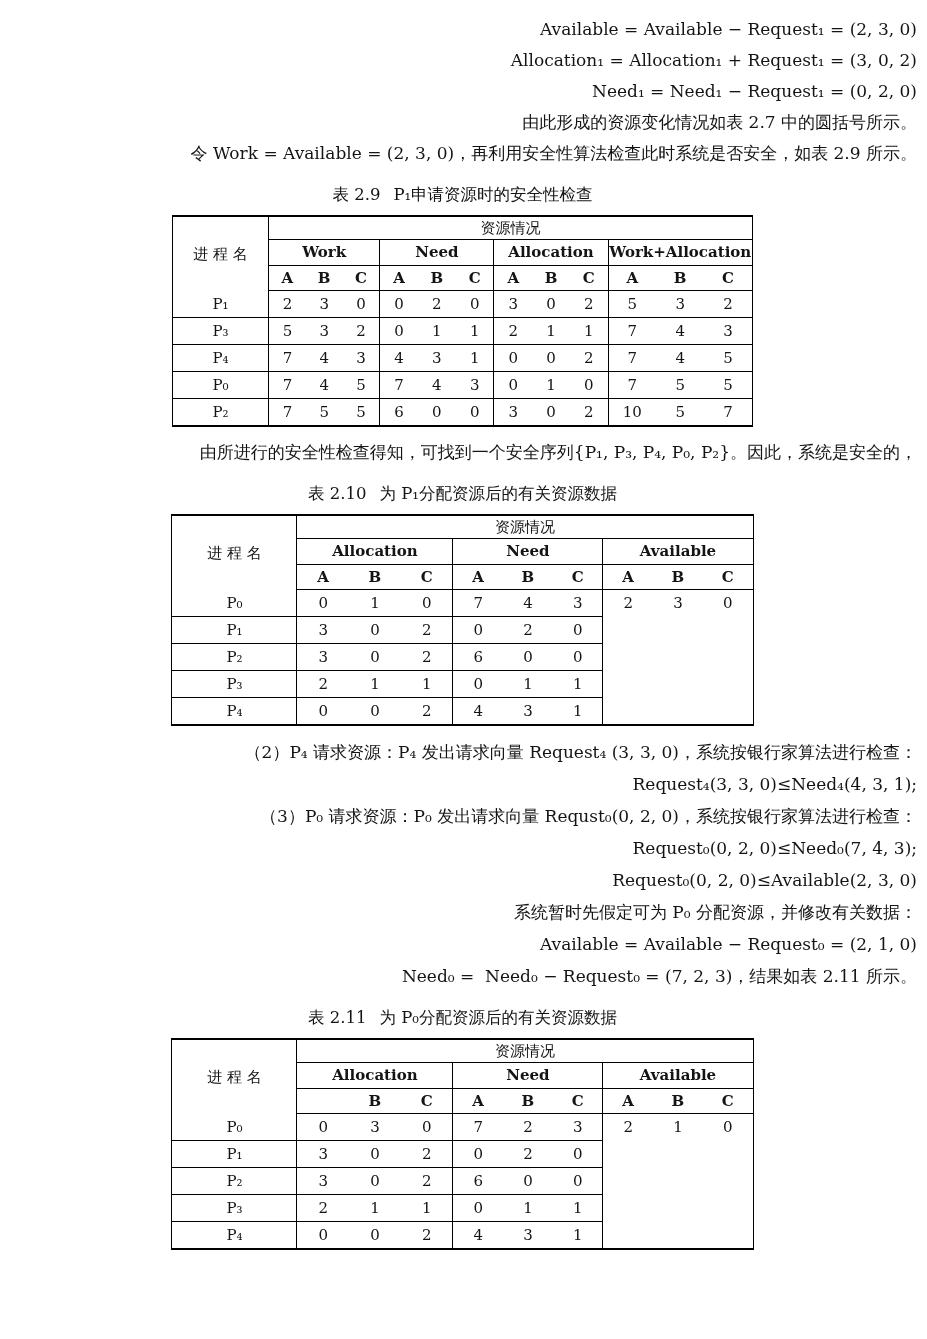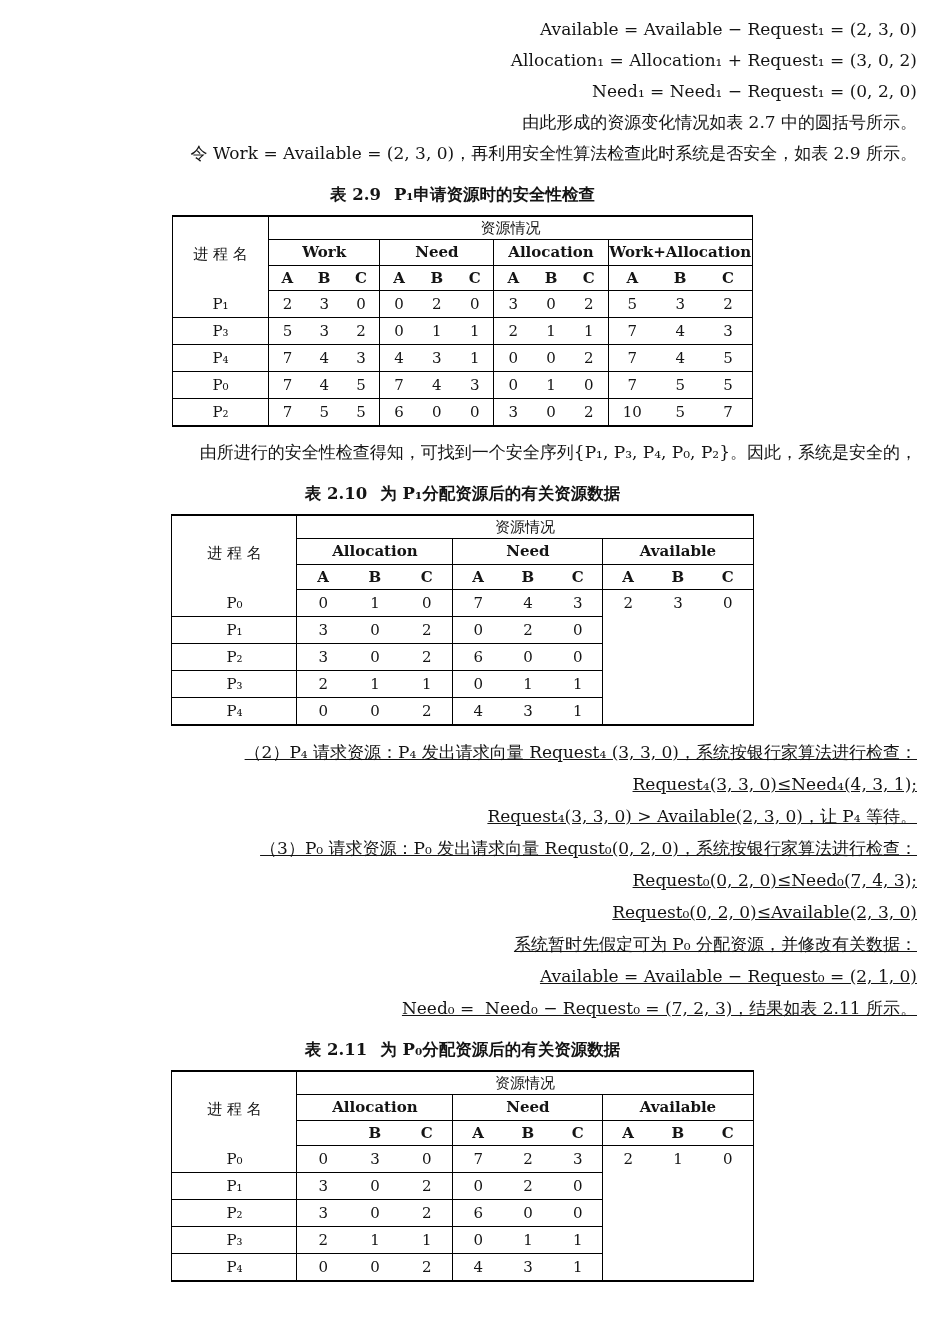--- a/index.html
+++ b/index.html
@@ -15,26 +15,26 @@
   p { margin: 0; }
   .line {
     font-size: 17px;
     line-height: 31px;
     margin-left: 44px;
     white-space: pre-wrap;
     text-align: right;
   }
   .line.p-indent { margin-left: 70px; }
   .line.flush { margin-left: 0; }
-  .blockB .line { line-height: 32px; text-decoration: underline; }
+  .blockB .line { line-height: 32px; }
   .para-gap { margin-top: 10px; }
 
   .tbl-caption {
     text-align: center;
-    font-weight: bold;
+    font-weight: normal;
     font-size: 16.5px;
     margin-top: 15px;
     margin-bottom: 9px;
   }
   .cap-title { margin-left: 13px; }
 
   table.tbl {
     border-collapse: collapse;
     table-layout: fixed;
     margin: 0 auto;
@@ -298,21 +298,20 @@
         <td class="vl"></td>
         <td></td>
         <td></td>
       </tr>
     </tbody>
   </table>
 
   <div class="blockB para-gap">
     <p class="line">（2）P₄ 请求资源：P₄ 发出请求向量 Request₄ (3, 3, 0)，系统按银行家算法进行检查：</p>
     <p class="line">Request₄(3, 3, 0)≤Need₄(4, 3, 1);</p>
-    <p class="line">Request₄(3, 3, 0) &gt; Available(2, 3, 0)，让 P₄ 等待。</p>
     <p class="line">（3）P₀ 请求资源：P₀ 发出请求向量 Requst₀(0, 2, 0)，系统按银行家算法进行检查：</p>
     <p class="line">Request₀(0, 2, 0)≤Need₀(7, 4, 3);</p>
     <p class="line">Request₀(0, 2, 0)≤Available(2, 3, 0)</p>
     <p class="line">系统暂时先假定可为 P₀ 分配资源，并修改有关数据：</p>
     <p class="line">Available = Available − Request₀ = (2, 1, 0)</p>
     <p class="line">Need₀ =  Need₀ − Request₀ = (7, 2, 3)，结果如表 2.11 所示。</p>
   </div>
 
   <p class="tbl-caption">
     <span>表 2.11</span><span class="cap-title">为 P₀分配资源后的有关资源数据</span>

